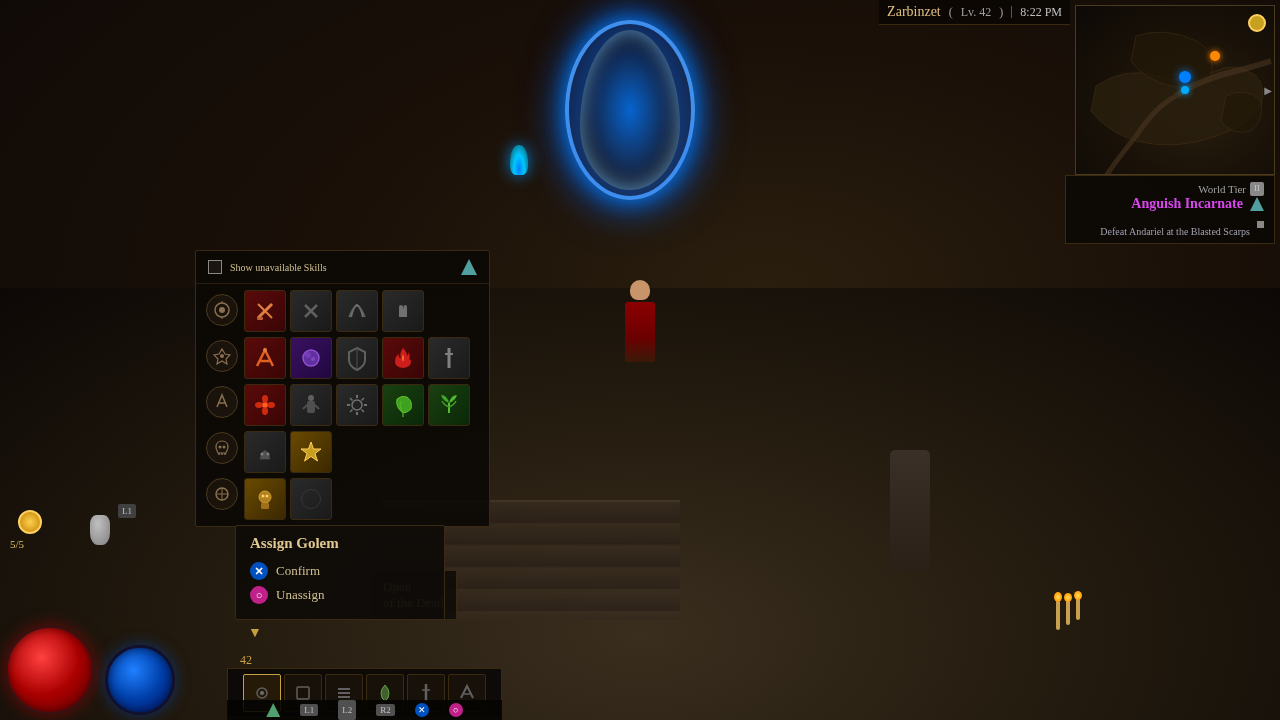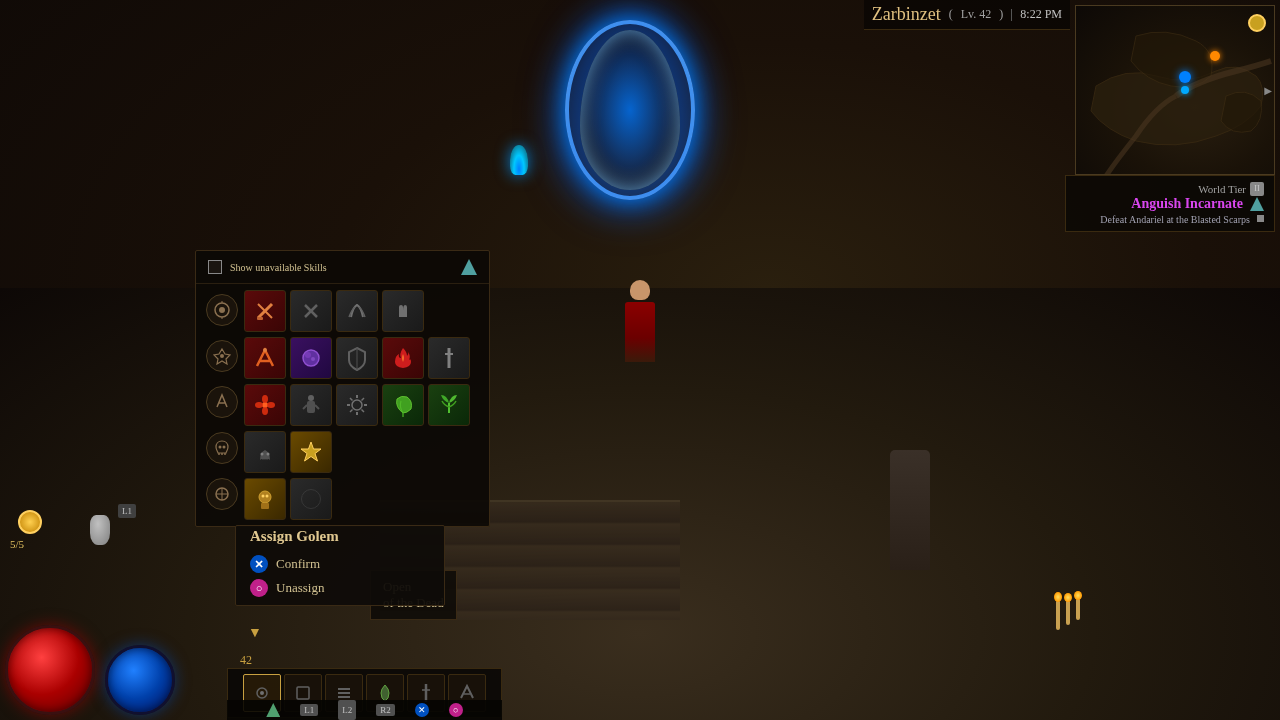--- a/index.html
+++ b/index.html
@@ -158,21 +158,21 @@
       right: 210px;
       display: flex;
       align-items: center;
       gap: 8px;
       padding: 4px 8px;
       background: rgba(0,0,0,0.5);
       border-bottom: 1px solid #3a2a10;
     }
     .player-name {
       color: #e0c080;
-      font-size: 18px;
+      font-size: 14px;
     }
     .player-level {
       color: #a0a0a0;
       font-size: 12px;
     }
     .time-display {
       color: #c0c0c0;
       font-size: 12px;
     }
 
@@ -194,21 +194,21 @@
     .world-tier-name {
       color: #d946ef;
       font-size: 14px;
       font-weight: bold;
       text-align: right;
     }
     .world-tier-quest {
       color: #a0a0b0;
       font-size: 10px;
       text-align: center;
-      margin-top: 2px;
+      margin-top: 14px;
     }
 
     
     .skills-panel {
       position: absolute;
       top: 250px;
       left: 195px;
       width: 295px;
       background: rgba(12, 9, 5, 0.92);
       border: 1px solid #3a2a15;
@@ -274,21 +274,21 @@
     }
 
     
     .assign-popup {
       position: absolute;
       top: 525px;
       left: 235px;
       background: rgba(15,12,8,0.95);
       border: 1px solid #3a2a15;
       border-radius: 2px;
-      padding: 2px 14px;
+      padding: 9px 14px;
       width: 210px;
       z-index: 10;
     }
     .assign-title {
       color: #e0c890;
       font-size: 15px;
       font-weight: bold;
       margin-bottom: 10px;
     }
     .assign-option {

